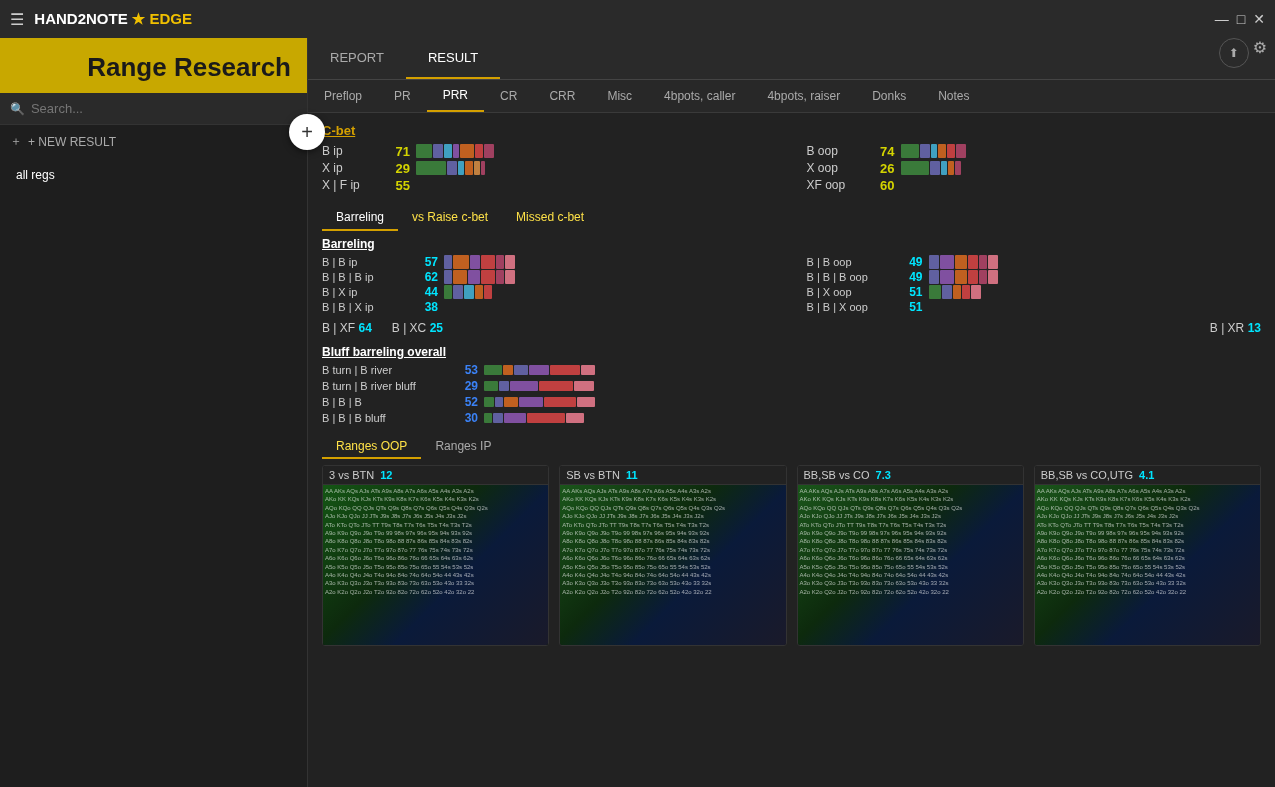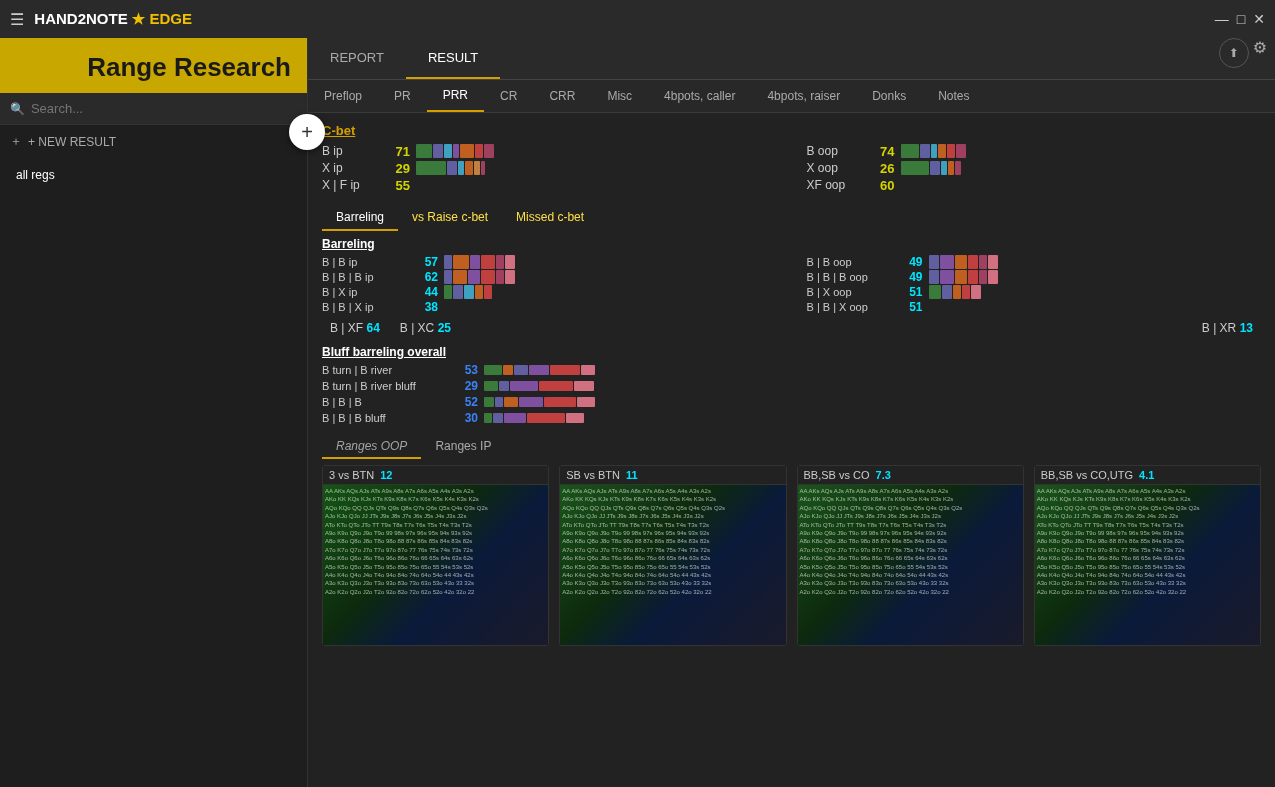--- a/index.html
+++ b/index.html
@@ -224,21 +224,21 @@
       gap: 4px;
       margin-bottom: 1px;
     }
     .small-label { color: #ccc; font-size: 11px; min-width: 90px; }
     .small-value { color: #00e5ff; font-weight: bold; font-size: 12px; min-width: 22px; text-align: right; }
 
     
     .extra-row {
       display: flex;
       gap: 20px;
-      margin: 6px 8px;
+      margin: 6px 0;
       color: #aaa;
       font-size: 12px;
       text-align: center;
     }
     .extra-item span { color: #ccc; }
     .extra-item .ev { color: #00e5ff; font-weight: bold; }
 
     
     .bluff-title {
       color: #fff;
@@ -270,23 +270,22 @@
       margin: 10px 0 6px;
     }
     .ranges-tab {
       padding: 4px 14px;
       color: #aaa;
       cursor: pointer;
       font-size: 12px;
       border-bottom: 2px solid transparent;
     }
     .ranges-tab.active {
-      color: #a3a3a3;
+      color: #fde047;
       border-bottom: 2px solid #d4a000;
-      font-style: italic;
     }
 
     .range-grid {
       display: flex;
       gap: 10px;
     }
     .range-card {
       flex: 1;
       background: #1a1a1a;
       border: 1px solid #333;

